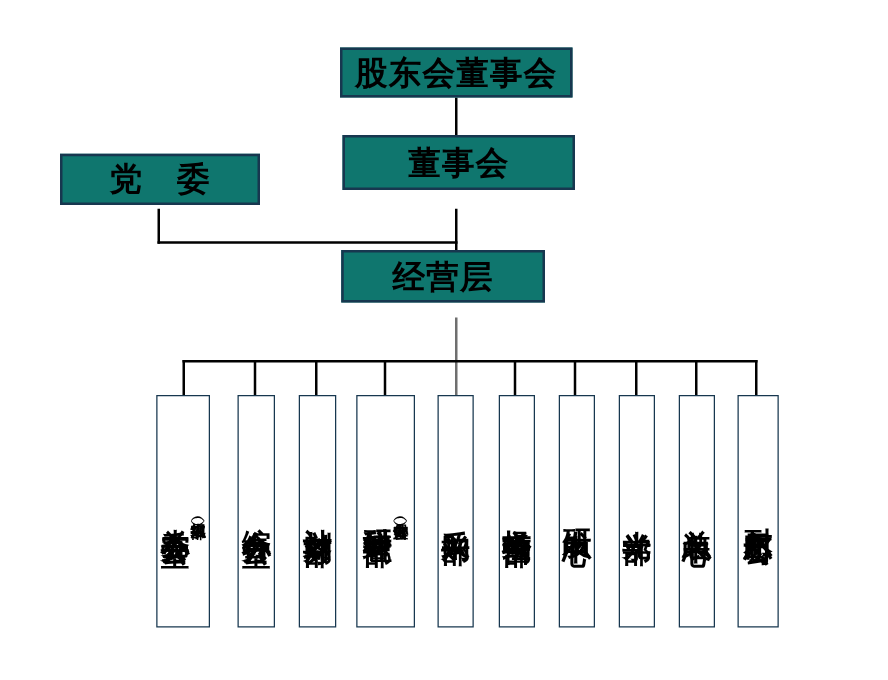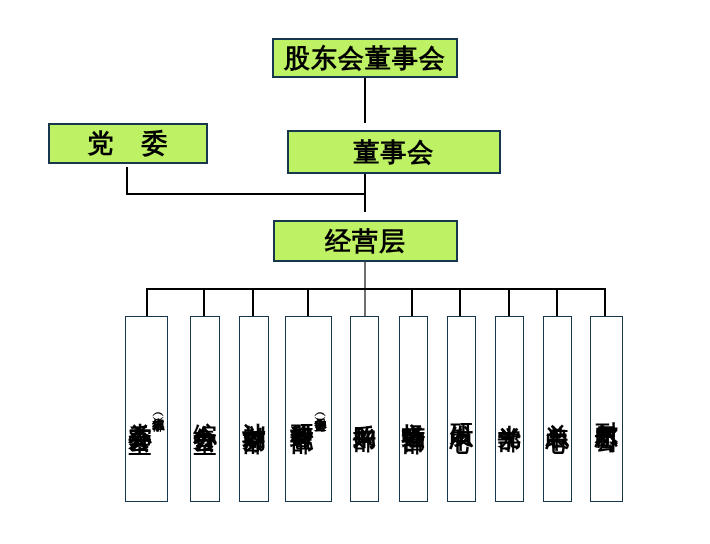--- a/index.html
+++ b/index.html
@@ -5,21 +5,21 @@
   html,body{margin:0;padding:0;background:#fff;}
   .canvas{
     position:relative;width:710px;height:544px;overflow:hidden;
     background:var(--background,#ffffff);
     color:var(--text,#000000);
     font-family:"Liberation Serif","DejaVu Serif",serif;
   }
   .node{
     position:absolute;box-sizing:border-box;
     border:2px solid var(--box-border,#17374f);
-    background:#bef264;
+    background:#0f766e;
     display:flex;align-items:center;justify-content:center;
     font-weight:bold;font-size:26px;letter-spacing:1px;
     white-space:nowrap;
   }
   .dept{
     position:absolute;top:316px;height:186px;box-sizing:border-box;
     border:1.5px solid var(--box-border,#17374f);
     background:#fff;
     display:flex;flex-direction:row;align-items:center;justify-content:center;
   }
@@ -56,25 +56,25 @@
   <div class="line" style="left:556px;top:288px;width:2px;height:28px;"></div>
   <div class="line" style="left:604px;top:288px;width:2px;height:28px;"></div>
 
   <div class="node" style="left:272px;top:38px;width:186px;height:40px;">
     <span>股东会董事会</span>
   </div>
 
   <div class="node" style="left:48px;top:123px;width:160px;height:41px;">
     <span>党　委</span>
   </div>
-  <div class="node" style="left:274px;top:130px;width:214px;height:44px;margin-left:13px;">
+  <div class="node" style="left:274px;top:108px;width:186px;height:44px;">
     <span>董事会</span>
   </div>
 
-  <div class="node" style="left:273px;top:220px;width:185px;height:42px;">
+  <div class="node" style="left:273px;top:200px;width:163px;height:42px;">
     <span>经营层</span>
   </div>
 
   <div class="dept" style="left:125px;width:43px;">
     <span class="vmain">党委办公室</span>
     <span class="vsub">（组织人事部）</span>
   </div>
   <div class="dept" style="left:190px;width:30px;">
     <span class="vmain">综合办公室</span>
 

